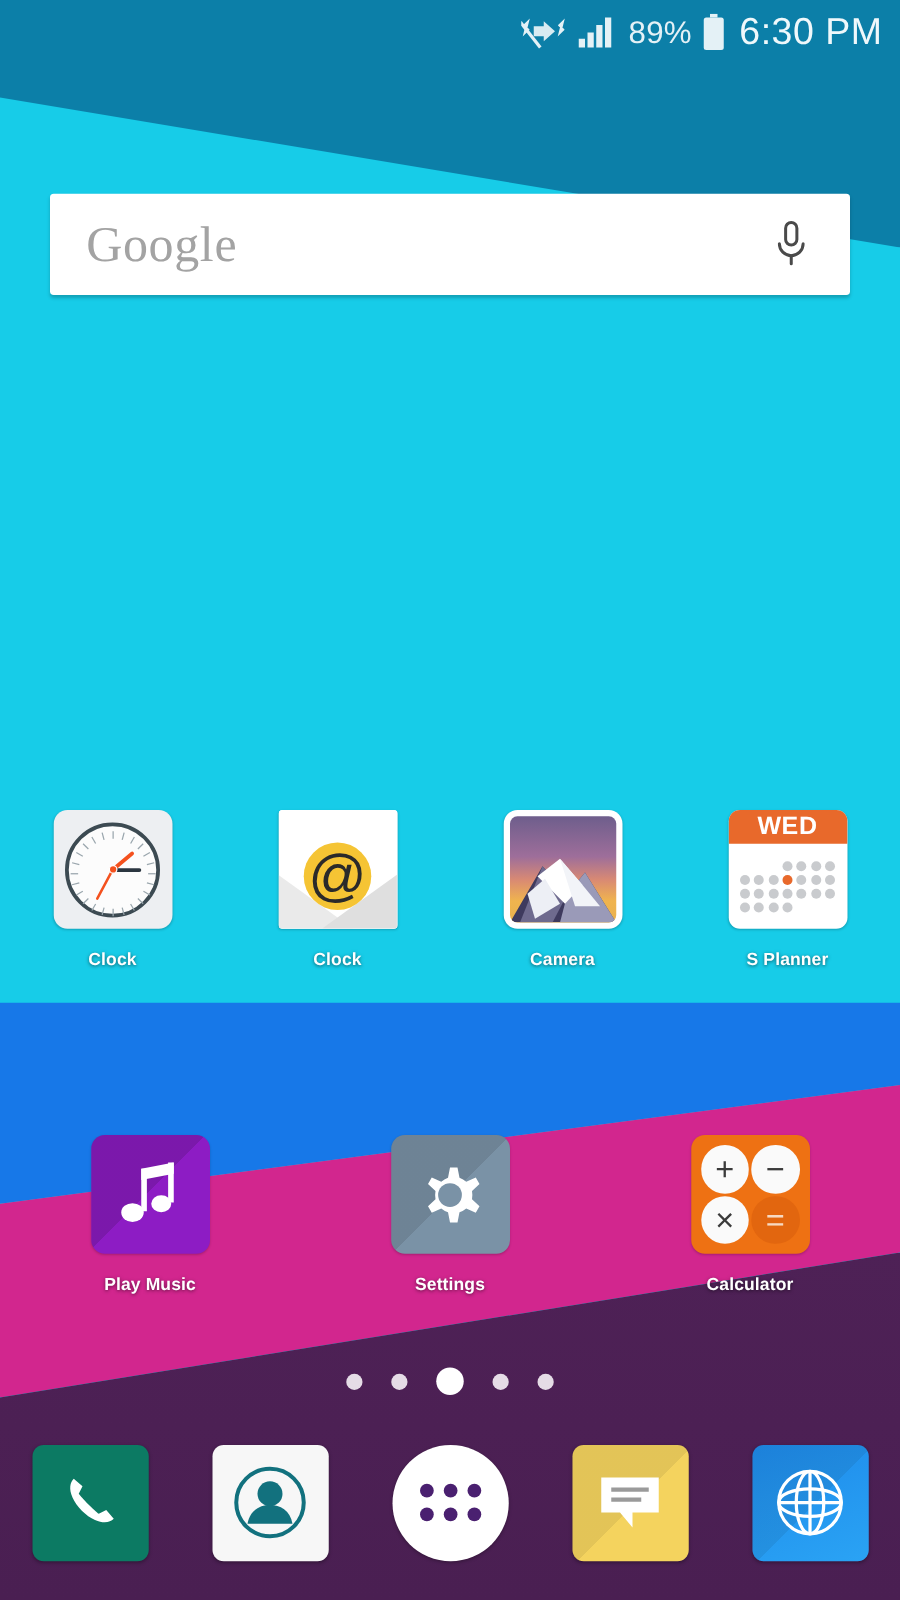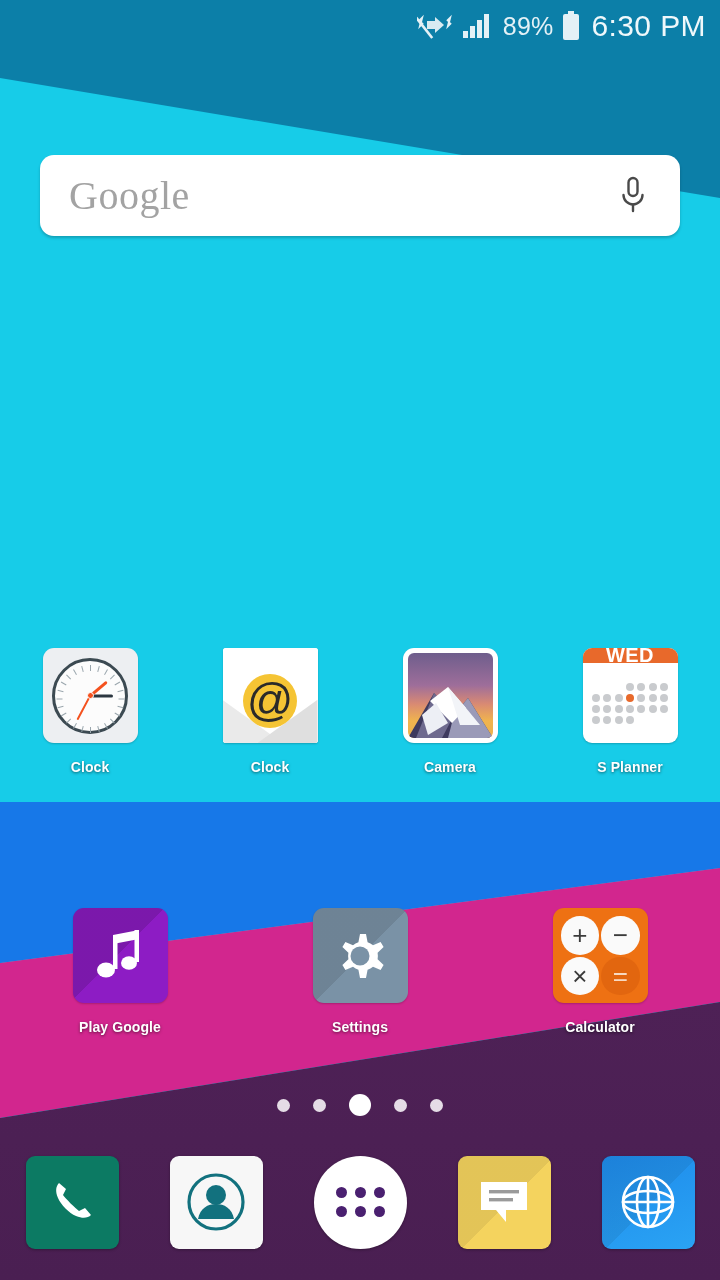--- a/index.html
+++ b/index.html
@@ -43,21 +43,21 @@
   }
   #statusbar .sb-clock {
     font-size:30px; font-weight:400; letter-spacing:0.4px; color:#EFF8FB;
     margin-left:2px;
   }
   .sb-icon { display:flex; align-items:center; }
 
   
   #searchbar {
     position:absolute; left:40px; top:155px; width:640px; height:81px;
-    background:#FFFFFF; border-radius:14px;
+    background:#FFFFFF; border-radius:3px;
     box-shadow:0 2px 3px rgba(0,0,0,0.22);
     display:flex; align-items:center;
   }
   #search-logo {
     margin-left:29px;
     font-family:"Liberation Serif", serif;
     font-size:40px; color:#A3A3A3; letter-spacing:0.5px;
     line-height:1;
   }
   #mic-btn {
@@ -116,21 +116,21 @@
 
   
   .ic-gallery{ background:#FFFFFF; border-radius:11px; padding:5px;
     box-shadow:0 1px 2px rgba(0,0,0,.2); }
   .gal-inner{width:100%;height:100%;border-radius:6px;overflow:hidden;position:relative;
     background:linear-gradient(180deg,#6E5E8C 0%,#9E6E9A 38%,#D98A73 60%,#F0B44E 80%,#E9B14F 100%);}
 
   
   .ic-splanner{ background:#FFFFFF; border-radius:9px; overflow:hidden;
     box-shadow:0 1px 2px rgba(0,0,0,.2); flex-direction:column; }
-  .sp-head{width:100%;height:15px;background:#E8692B;
+  .sp-head{width:100%;height:27px;background:#E8692B;
     display:flex;align-items:center;justify-content:center;}
   .sp-head span{color:#fff;font-size:20px;font-weight:700;letter-spacing:0.5px;}
   .sp-grid{flex:1;width:100%;padding:8px 9px 7px 9px;
     display:grid;grid-template-columns:repeat(7,1fr);gap:3px;align-content:center;}
   .sp-dot{width:8px;height:8px;border-radius:50%;background:#C9CBCE;justify-self:center;}
   .sp-dot.empty{background:transparent;}
   .sp-dot.today{background:#E8692B;}
 
   
   .ic-playmusic{background:#8D1CC4;border-radius:11px;overflow:hidden;
@@ -380,21 +380,21 @@
         <svg width="58" height="58" viewBox="0 0 58 58" style="position:relative">
           <g fill="#FFFFFF">
             <path d="M22 8 L48 3 L48 12 L22 17 Z"></path>
             <rect x="22" y="8" width="4.5" height="34"></rect>
             <rect x="43.5" y="3" width="4.5" height="32"></rect>
             <ellipse cx="15" cy="43" rx="9" ry="7.5"></ellipse>
             <ellipse cx="38" cy="36" rx="8" ry="6.8"></ellipse>
           </g>
         </svg>
       </div>
-      <div class="app-label">Play Google</div>
+      <div class="app-label">Play Music</div>
     </div>
 
     <div class="app-cell">
       <div class="app-icon ic-settings">
         <div class="st-shadow"></div>
         <svg width="62" height="62" viewBox="0 0 62 62" style="position:relative">
           <g fill="#FFFFFF">
             <path d="M31 6 l6 0 1.6 8.2 a18 18 0 0 1 5.4 3.1 l7.6-3.4 3 5.2 -6 5.6
                      a18 18 0 0 1 0 6.6 l6 5.6 -3 5.2 -7.6-3.4 a18 18 0 0 1 -5.4 3.1
                      L37 50 l-6 0 -1.6-8.2 a18 18 0 0 1 -5.4-3.1 l-7.6 3.4 -3-5.2 6-5.6

